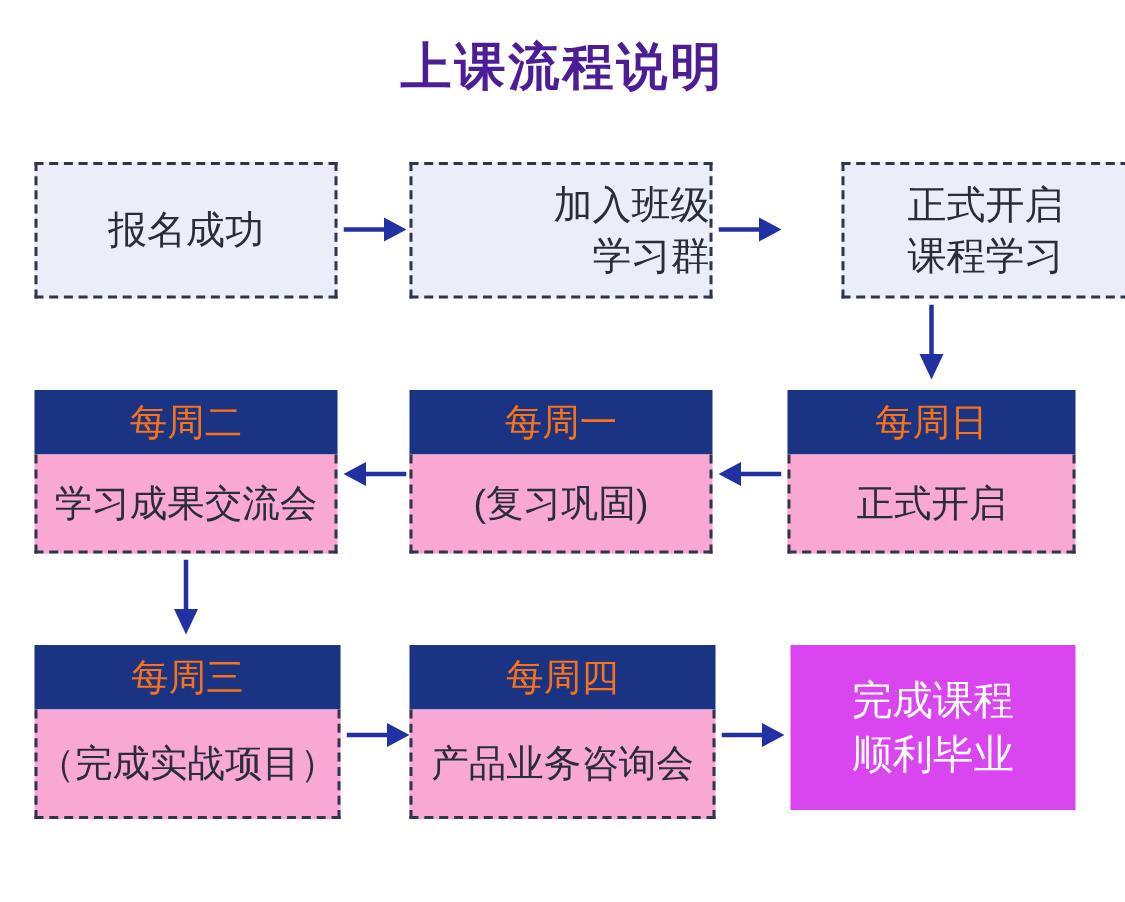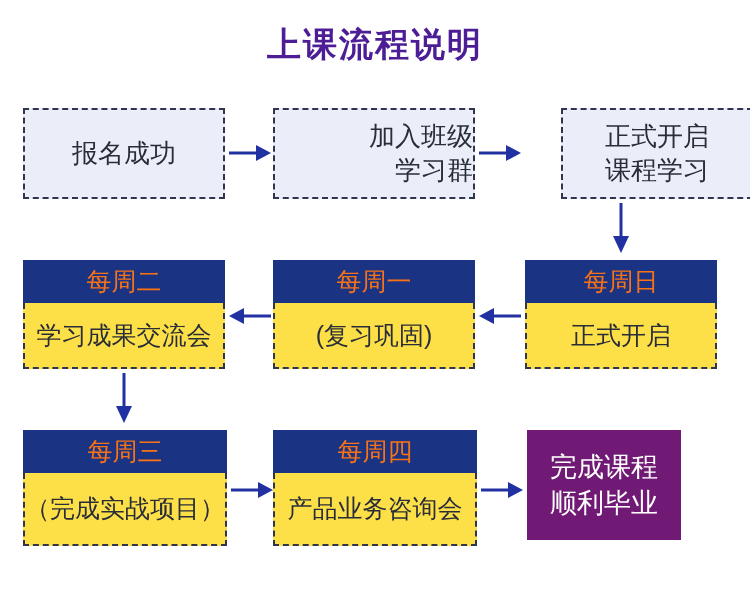--- a/index.html
+++ b/index.html
@@ -36,36 +36,36 @@
   .step .hdr {
     box-sizing:border-box;
     height:43px;
     background:#1b3383;
     color:#f97316;
     display:flex; justify-content:center; align-items:center;
     font-size:25px;
   }
   .step .bdy {
     box-sizing:border-box;
-    background:#fde047;
+    background:#f9a8d4;
     border:2px dashed #30354e;
     border-top:none;
     display:flex; justify-content:center; align-items:center;
     font-size:25px;
     color:#292d38;
     text-align:center;
     white-space:nowrap;
   }
   .r2 .bdy { height:66px; }
   .r3 .bdy { height:73px;text-align:center; }
   
   .final-box {
     position:absolute;
-    left:527px; top:430px; width:154px; height:110px;
-    background:#701a75;
+    left:527px; top:430px; width:190px; height:110px;
+    background:#d946ef;
     color:#ffffff;
     display:flex; flex-direction:column;
     justify-content:center; align-items:center;
     font-size:27px; line-height:1.35;
     text-align:center;
   }
   .arrow { position:absolute; line-height:0; }
 </style>
 </head>
 <body>

